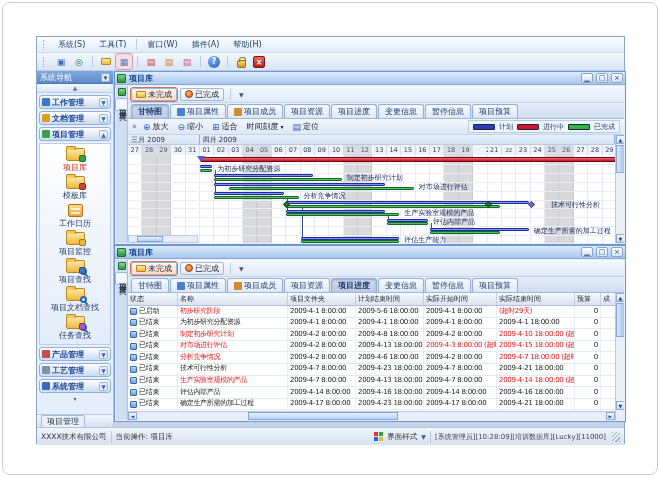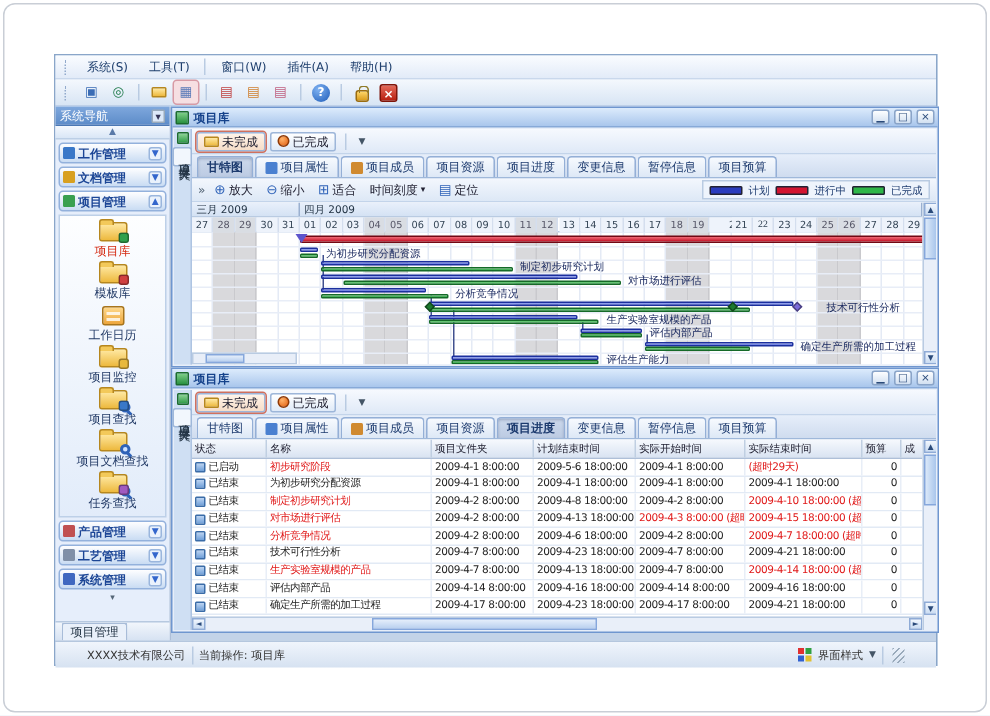--- a/index.html
+++ b/index.html
@@ -156,21 +156,21 @@
   .st-ico { width:7px; height:7px; flex:none; background:linear-gradient(#bcd4f2,#6f9fd8); border:1px solid #3a6ca8; border-radius:1px; }
   .thscroll { position:absolute; left:0; right:0; bottom:0; height:9px; background:#e9eff9; border-top:1px solid #b9cbe2; }
   .thscroll .la,.thscroll .ra { position:absolute; top:0; width:9px; height:8px; background:linear-gradient(#f2f7fe,#cadcf2);
             border:1px solid #8fabd6; font-size:5px; line-height:7px; text-align:center; color:#2a4a7a; }
   .thscroll .la { left:0; } .thscroll .ra { right:0; }
   .thscroll .thumb { position:absolute; left:120px; top:0; width:150px; height:8px; background:linear-gradient(#e6effb,#b9d0ef); border:1px solid #86a7dc; }
 
   
   #statusbar { position:absolute; left:0; right:0; top:390px; height:18px;
                background:linear-gradient(#f0f5fc,#d6e2f1); border-top:1px solid #b5c7de;
-               display:flex; align-items:center; font-size:7.5px; color:#333; padding:0 21px; gap:4px; }
+               display:flex; align-items:center; font-size:7.5px; color:#333; padding:0 4px; gap:4px; }
   .cell-sep { width:1px; height:12px; background:#b9cbe2; }
   .palette { display:grid; grid-template-columns:4px 4px; grid-template-rows:4px 4px; gap:1px; }
   .palette i { display:block; }
   .grip2 { margin-left:2px; width:8px; height:10px;
            background:repeating-linear-gradient(135deg,#9ab 0 1px,transparent 1px 3px); }
 </style>
 </head>
 <body>
 
 <div id="stage">
@@ -743,17 +743,18 @@
       <div style="flex:1;"></div>
       <div class="palette">
         <i style="background:#e03030;"></i>
           <i style="background:#30a040;"></i>
         <i style="background:#3060d0;"></i>
           <i style="background:#e0c030;"></i>
       </div>
       <span>界面样式</span>
       <span style="font-size:6px;color:#456;">▼</span>
       <div class="cell-sep"></div>
+      <span style="font-size:7px;color:#445;">[系统管理员][10:28:09][培训数据库][Lucky][11000]</span>
       <div class="grip2"></div>
     </div>
 
   </div>
 </div>
 
 </body></html>

